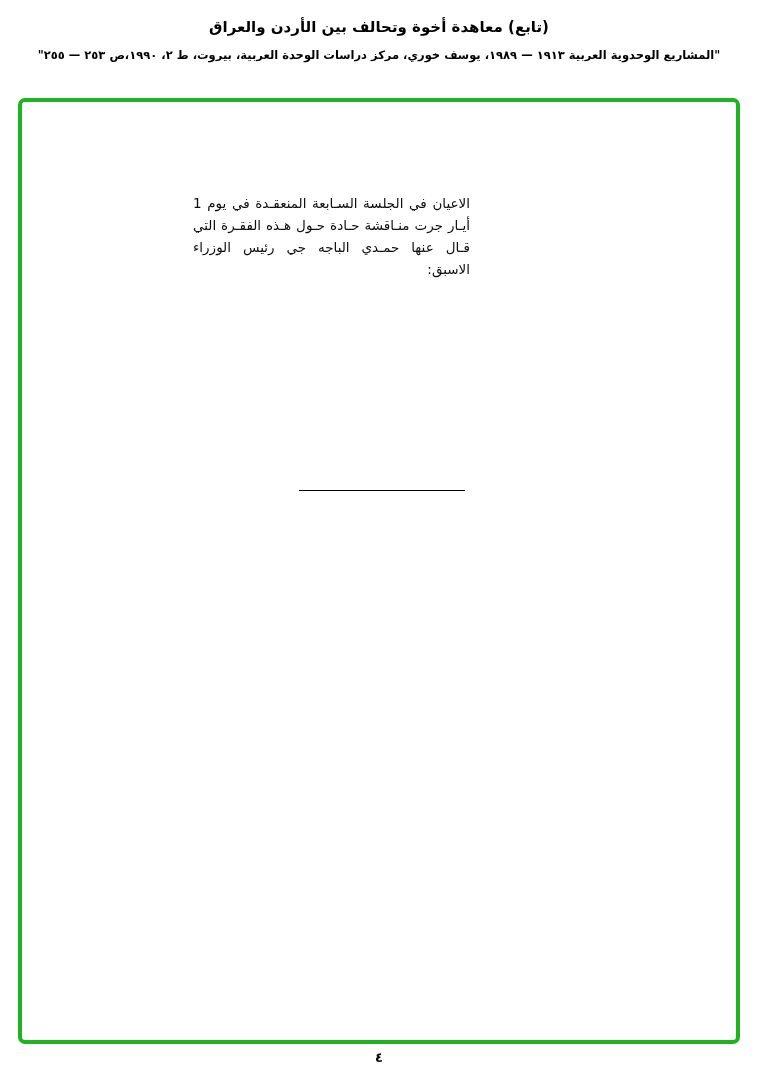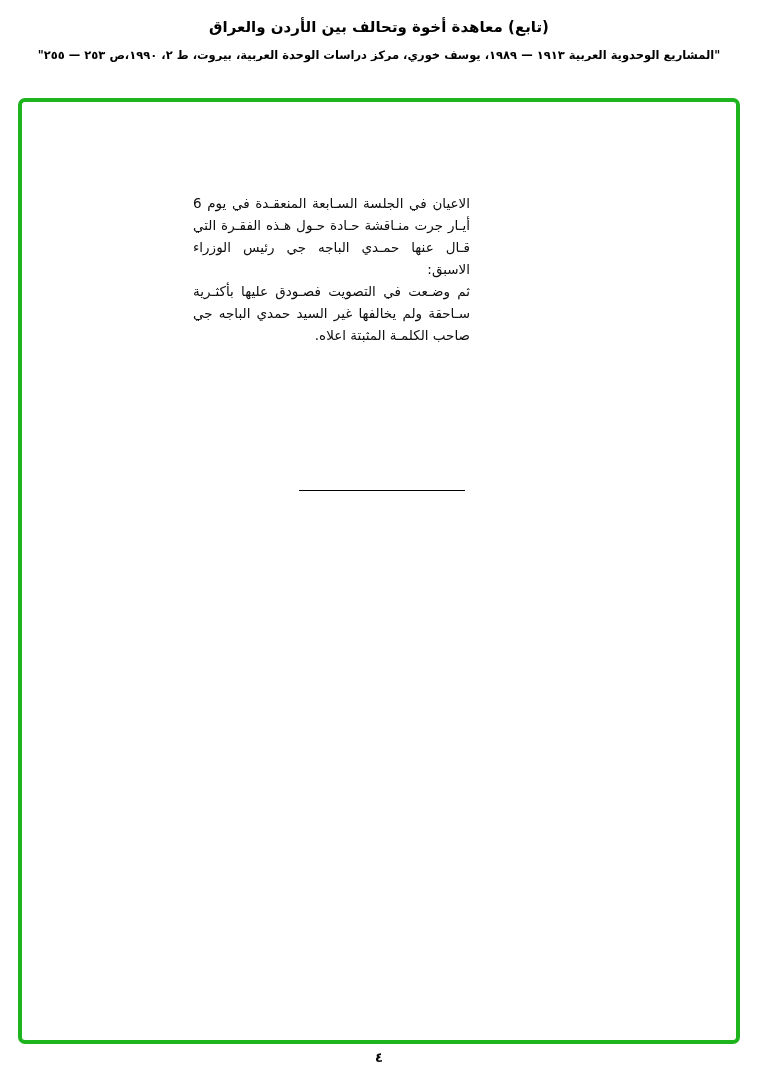--- a/index.html
+++ b/index.html
@@ -84,22 +84,21 @@
 <div class="page">
 
   <div class="header">
     <div class="doc-title">(تابع) معاهدة أخوة وتحالف بين الأردن والعراق</div>
     <div class="doc-source">"المشاريع الوحدوية العربية ١٩١٣ — ١٩٨٩، يوسف خوري، مركز دراسات الوحدة العربية، بيروت، ط ٢، ١٩٩٠،ص ٢٥٣ — ٢٥٥"</div>
   </div>
 
   <div class="green-frame" style="border-color: rgb(29, 180, 29);"></div>
 
   <div class="text-block">
-    <p>الاعيان في الجلسة السـابعة المنعقـدة في يوم 6 أيـار جرت منـاقشة حـادة حـول هـذه الفقـرة التي قـال عنها حمـدي الباجه جي رئيس الوزراء الاسبق:</p>
-    <p>ثم وضـعت في التصويت فصـودق عليها بأكثـرية سـاحقة ولم يخالفها غير السيد حمدي الباجه جي صاحب الكلمـة المثبتة اعلاه.</p>
+    <p>الاعيان في الجلسة السـابعة المنعقـدة في يوم 1 أيـار جرت منـاقشة حـادة حـول هـذه الفقـرة التي قـال عنها حمـدي الباجه جي رئيس الوزراء الاسبق:</p>
   </div>
 
   <div class="divider"></div>
 
   <div class="footer">
     <span>٤</span>
   </div>
 
 </div>
 

